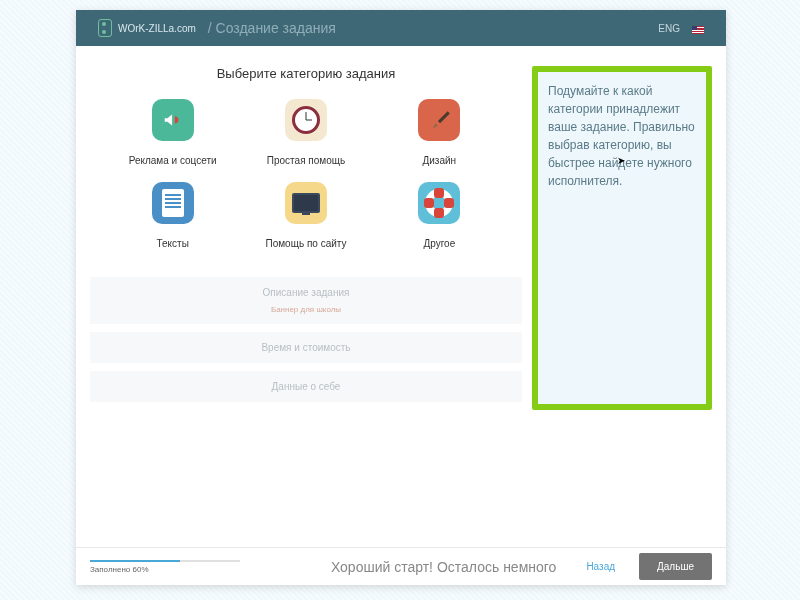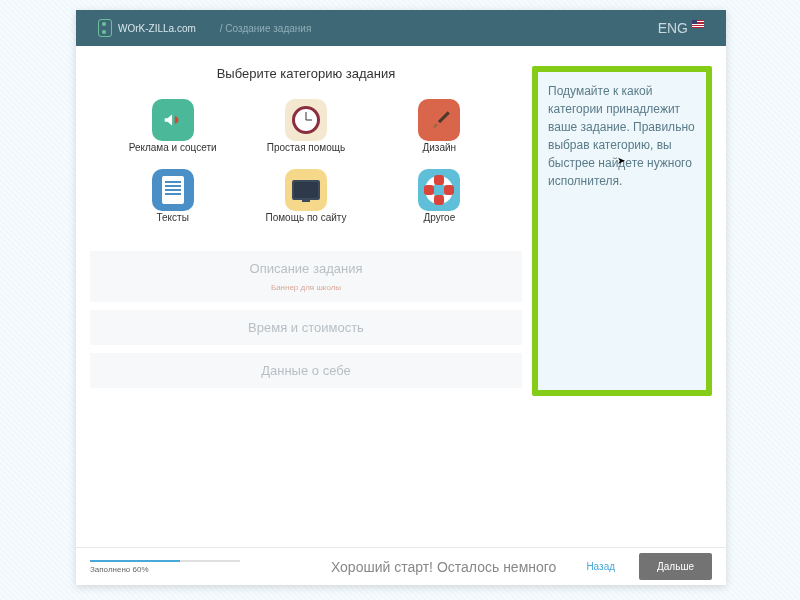--- a/index.html
+++ b/index.html
@@ -3,30 +3,30 @@
 <meta charset="utf-8">
 <style>
 *{margin:0;padding:0;box-sizing:border-box;font-family:Arial,Helvetica,sans-serif}
 body{background:repeating-linear-gradient(45deg,#f0f8fc,#f0f8fc 2px,#f5fbfe 2px,#f5fbfe 4px);width:800px;height:600px;overflow:hidden}
 .window{position:absolute;top:10px;left:76px;width:650px;height:575px;background:#fff;box-shadow:0 2px 8px rgba(0,0,0,0.15)}
 .header{height:36px;background:#3f6877;display:flex;align-items:center;padding:0 22px;color:#fff;font-size:10px}
 .logo{display:flex;align-items:center;gap:6px;color:#d9e8ed}
 .logo-icon{width:14px;height:18px;border:1px solid #6fbf9f;border-radius:3px;position:relative}
 .logo-icon::before,.logo-icon::after{content:"";position:absolute;left:3px;width:4px;height:4px;border-radius:50%;background:#6fbf9f}
 .logo-icon::before{top:2px}.logo-icon::after{bottom:2px}
-.breadcrumb{margin-left:24px;color:#90aeb8;font-size:10px}
-.lang{margin-left:auto;display:flex;align-items:flex-start;gap:4px;color:#c8d8de;font-size:14px}
+.breadcrumb{margin-left:12px;color:#90aeb8;font-size:14px}
+.lang{margin-left:auto;display:flex;align-items:flex-end;gap:12px;color:#c8d8de;font-size:10px}
 .flag{width:12px;height:8px;background:linear-gradient(#b22234 0 15%,#fff 15% 30%,#b22234 30% 45%,#fff 45% 60%,#b22234 60% 75%,#fff 75% 90%,#b22234 90%);position:relative}
 .flag::before{content:"";position:absolute;top:0;left:0;width:5px;height:4px;background:#3c3b6e}
 .body{padding:14px 14px 16px;height:500px;overflow:hidden}
 .main-area{display:flex;gap:10px}
 .content{flex:1}
 .section-title{text-align:center;font-size:13px;color:#333;font-weight:normal;margin:6px 0 14px}
 .grid{display:grid;grid-template-columns:repeat(3,1fr);gap:8px;padding:0 20px}
-.card{display:flex;flex-direction:column;align-items:center;gap:1px;padding:4px;cursor:pointer}
+.card{display:flex;flex-direction:column;align-items:center;gap:14px;padding:4px;cursor:pointer}
 .card-icon{width:42px;height:42px;border-radius:10px;display:flex;align-items:center;justify-content:center;position:relative}
 .card-label{font-size:10px;color:#333;text-align:center}
 .ic-ad{background:#4bb89a}
 .ic-ad svg{width:22px;height:22px}
 .ic-clock{background:#f5e8d0}
 .ic-clock .face{width:28px;height:28px;border-radius:50%;background:#fff;border:3px solid #8b2e3f;position:relative}
 .ic-clock .face::before{content:"";position:absolute;top:50%;left:50%;width:1px;height:8px;background:#333;transform-origin:bottom;transform:translate(-50%,-100%) rotate(0deg)}
 .ic-clock .face::after{content:"";position:absolute;top:50%;left:50%;width:1px;height:6px;background:#333;transform-origin:bottom;transform:translate(-50%,-100%) rotate(90deg)}
 .ic-design{background:#d9654a}
 .ic-design svg{width:26px;height:26px}
@@ -39,21 +39,21 @@
 .ic-other{background:#5fbfd8}
 .ic-other .ring{width:28px;height:28px;border-radius:50%;background:#fff;position:relative}
 .ic-other .ring::before{content:"";position:absolute;inset:7px;border-radius:50%;background:#5fbfd8}
 .ic-other .seg{position:absolute;width:10px;height:10px;background:#d9453a;border-radius:3px}
 .ic-other .s1{top:-1px;left:9px}.ic-other .s2{bottom:-1px;left:9px}.ic-other .s3{left:-1px;top:9px}.ic-other .s4{right:-1px;top:9px}
 .tooltip{width:180px;background:#eef8fc;border:6px solid #84cc16;padding:10px;font-size:12px;line-height:1.5;color:#5a7a88;position:relative;border-radius:2px;margin-top:6px}
 .tooltip::before{content:"";position:absolute;left:-6px;top:12px;border:6px solid transparent;border-right-color:#eef8fc}
 .cursor{position:absolute;top:155px;left:617px;font-size:10px;pointer-events:none}
 .collapsed{margin-top:24px}
 .sec{background:#f6f8f9;margin-bottom:8px;padding:10px;text-align:center}
-.sec-title{font-size:13px;color:#b8bfc4}
+.sec-title{font-size:10px;color:#b8bfc4}
 .sec-sub{font-size:8px;color:#d9a89a;margin-top:7px}
 .footer{position:absolute;bottom:0;left:0;right:0;height:38px;border-top:1px solid #e8e8e8;display:flex;align-items:center;padding:4px 14px;background:#fff}
 .progress-wrap{display:flex;flex-direction:column;gap:3px}
 .progress-bar{width:150px;height:2px;background:#e0e0e0;position:relative}
 .progress-fill{height:100%;background:#4aa8d8}
 .progress-label{font-size:8px;color:#666}
 .status-msg{font-size:14px;color:#888;margin-left:auto;margin-right:12px}
 .btn{font-size:10px;padding:8px 18px;border:none;cursor:pointer;border-radius:2px}
 .btn-back{background:transparent;color:#4aa8d8;margin-right:6px}
 .btn-next{background:#737373;color:#fff}

